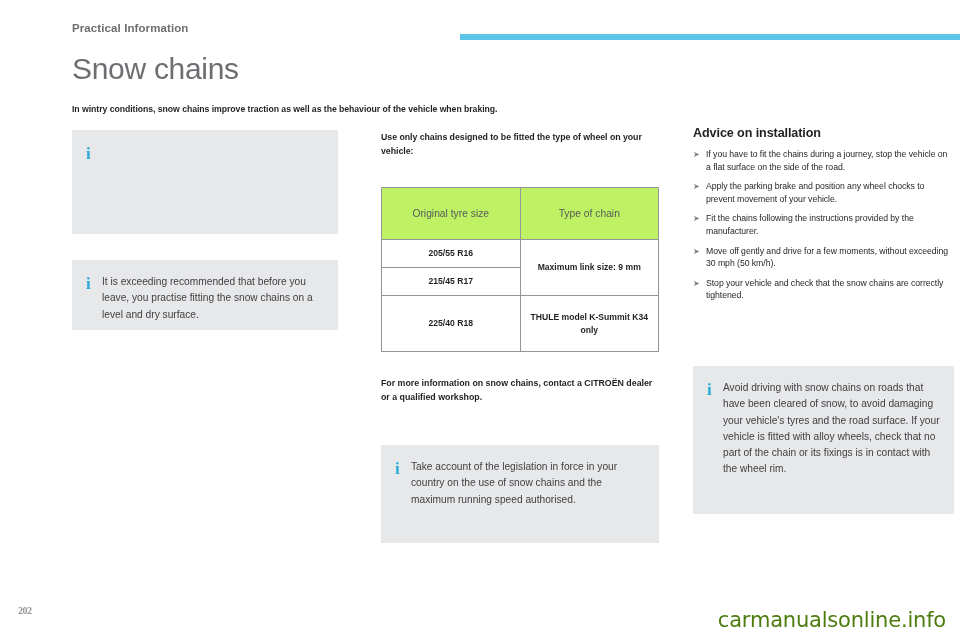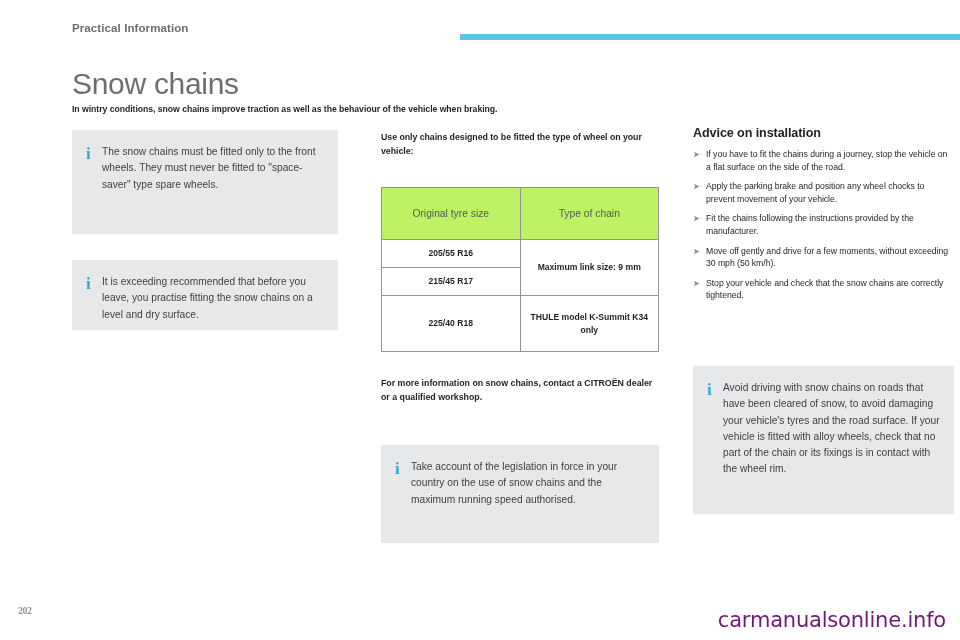--- a/index.html
+++ b/index.html
@@ -42,21 +42,21 @@
     top: 12px;
     width: 500px;
     height: 6px;
     background: #5bc6e8;
   }
 
   
   .doc-title {
     position: absolute;
     left: 72px;
-    top: 67px;
+    top: 52px;
     font-size: 30px;
     font-weight: normal;
     color: #6d6e71;
     letter-spacing: -0.3px;
   }
   .doc-subtitle {
     position: absolute;
     left: 72px;
     top: 104px;
     width: 620px;
@@ -187,21 +187,21 @@
     font-weight: bold;
     color: #939598;
     letter-spacing: -0.5px;
     font-family: Liberation Serif, serif;
   }
   .watermark {
     position: absolute;
     right: 14px;
     bottom: 8px;
     font-size: 21px;
-    color: #701a75;
+    color: #4d7c0f;
     letter-spacing: -0.2px;
     font-family: "DejaVu Sans", sans-serif;
   }
 </style>
 </head>
 <body>
 
 <div class="page">
 
   <div class="header">
@@ -209,21 +209,20 @@
     <div class="header-rule"></div>
   </div>
 
   <div class="doc-title">Snow chains</div>
   <div class="doc-subtitle">In wintry conditions, snow chains improve traction as well as the behaviour of the vehicle when braking.</div>
 
   <div class="col col-left">
 
     <div class="info-box box-left-1">
       <div class="info-icon">i</div>
-      <div class="info-text">The snow chains must be fitted only to the front wheels. They must never be fitted to "space-saver" type spare wheels.</div>
     </div>
 
     <div class="info-box box-left-2">
       <div class="info-icon">i</div>
       <div class="info-text">It is exceeding recommended that before you leave, you practise fitting the snow chains on a level and dry surface.</div>
     </div>
 
   </div>
 
   <div class="col col-mid">

